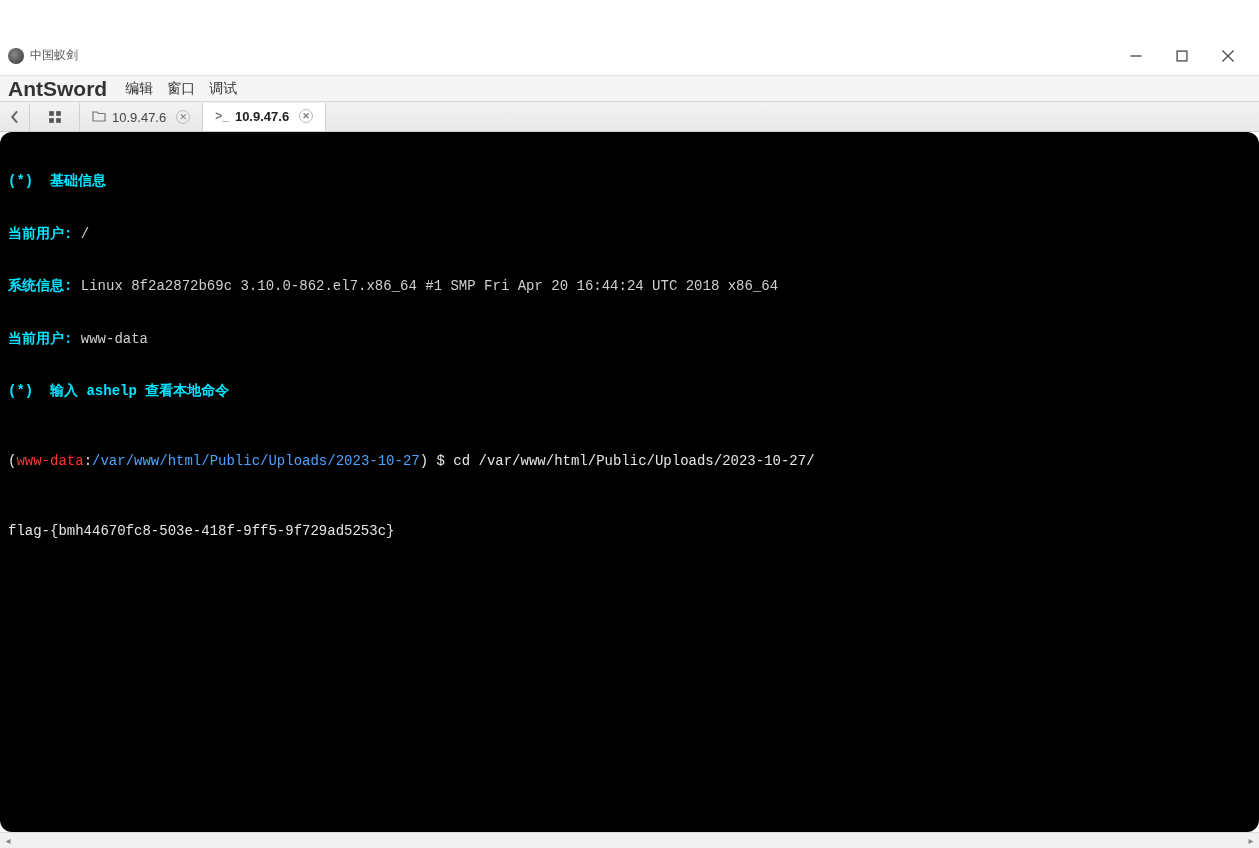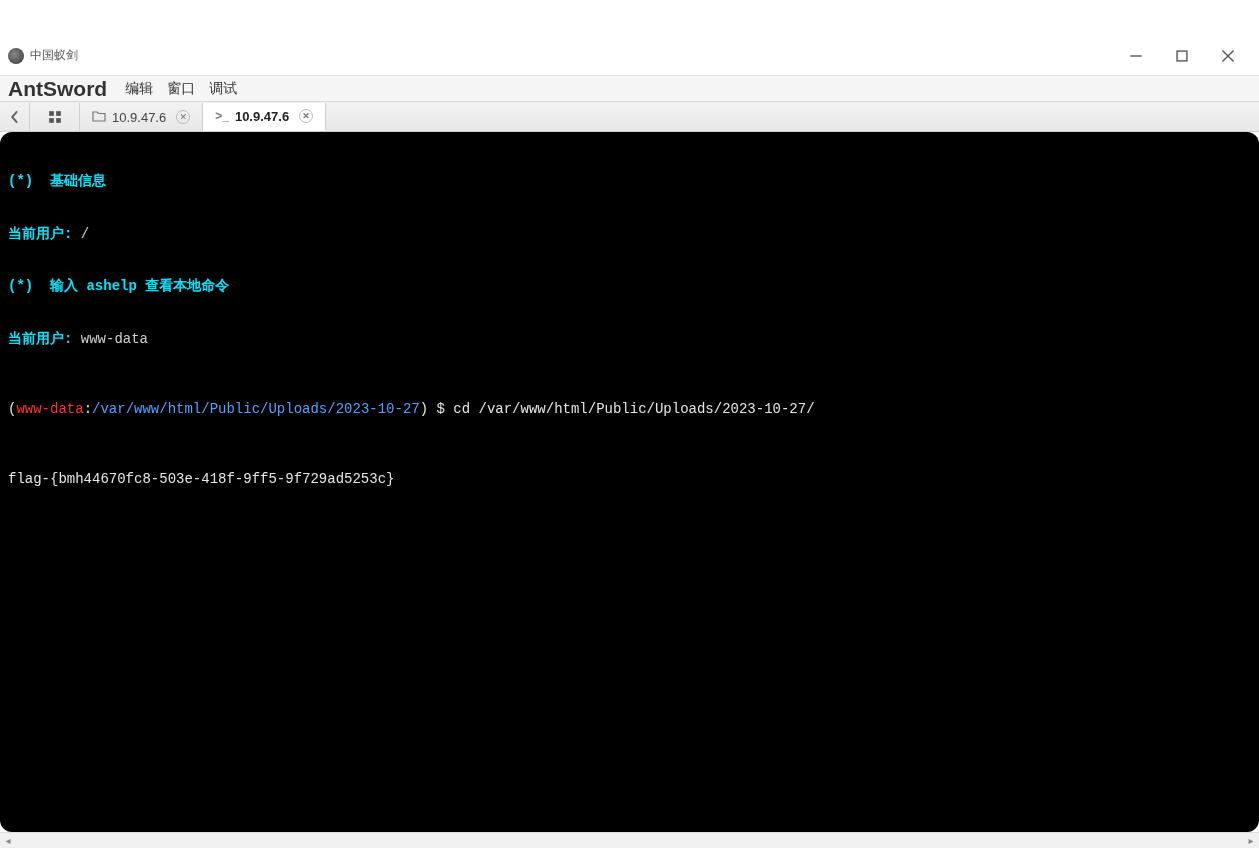--- a/index.html
+++ b/index.html
@@ -201,22 +201,23 @@
   <div class="tab active">
     <span class="tab-icon">&gt;_</span>
     <span>10.9.47.6</span>
     <span class="close">✕</span>
   </div>
 </div>
 
 <div class="terminal">
   <div class="prompt-line"><span class="t-cyan">(*)</span><span class="t-cyan">  </span><span class="t-cyan">基础信息</span></div>
   <div class="prompt-line"><span class="t-cyan">当前用户:</span><span class="t-white"> </span><span class="t-gray">/</span></div>
+  <div class="prompt-line"><span class="t-cyan">系统信息:</span><span class="t-white"> </span><span class="t-gray">Linux 8f2a2872b69c 3.10.0-862.el7.x86_64 #1 SMP Fri Apr 20 16:44:24 UTC 2018 x86_64</span></div>
+  <div class="prompt-line"><span class="t-cyan">当前用户:</span><span class="t-white"> </span><span class="t-gray">www-data</span></div>
   <div class="prompt-line"><span class="t-cyan">(*)</span><span class="t-cyan">  </span><span class="t-cyan">输入 ashelp 查看本地命令</span></div>
-  <div class="prompt-line"><span class="t-cyan">当前用户:</span><span class="t-white"> </span><span class="t-gray">www-data</span></div>
 
   <div class="prompt-line"><span class="t-white">(</span><span class="t-red">www-data</span><span class="t-white">:</span><span class="t-blue">/var/www/html/Public/Uploads/2023-10-27</span><span class="t-white">)</span><span class="t-white"> $ </span><span class="t-white">cd /var/www/html/Public/Uploads/2023-10-27/</span></div>
 
   <div class="prompt-line"><span class="t-white">flag-{bmh44670fc8-503e-418f-9ff5-9f729ad5253c}</span></div>
 
 </div>
 
 <div class="h-scroll">
   <div class="arrow">◂</div>
   <div class="track"></div>

